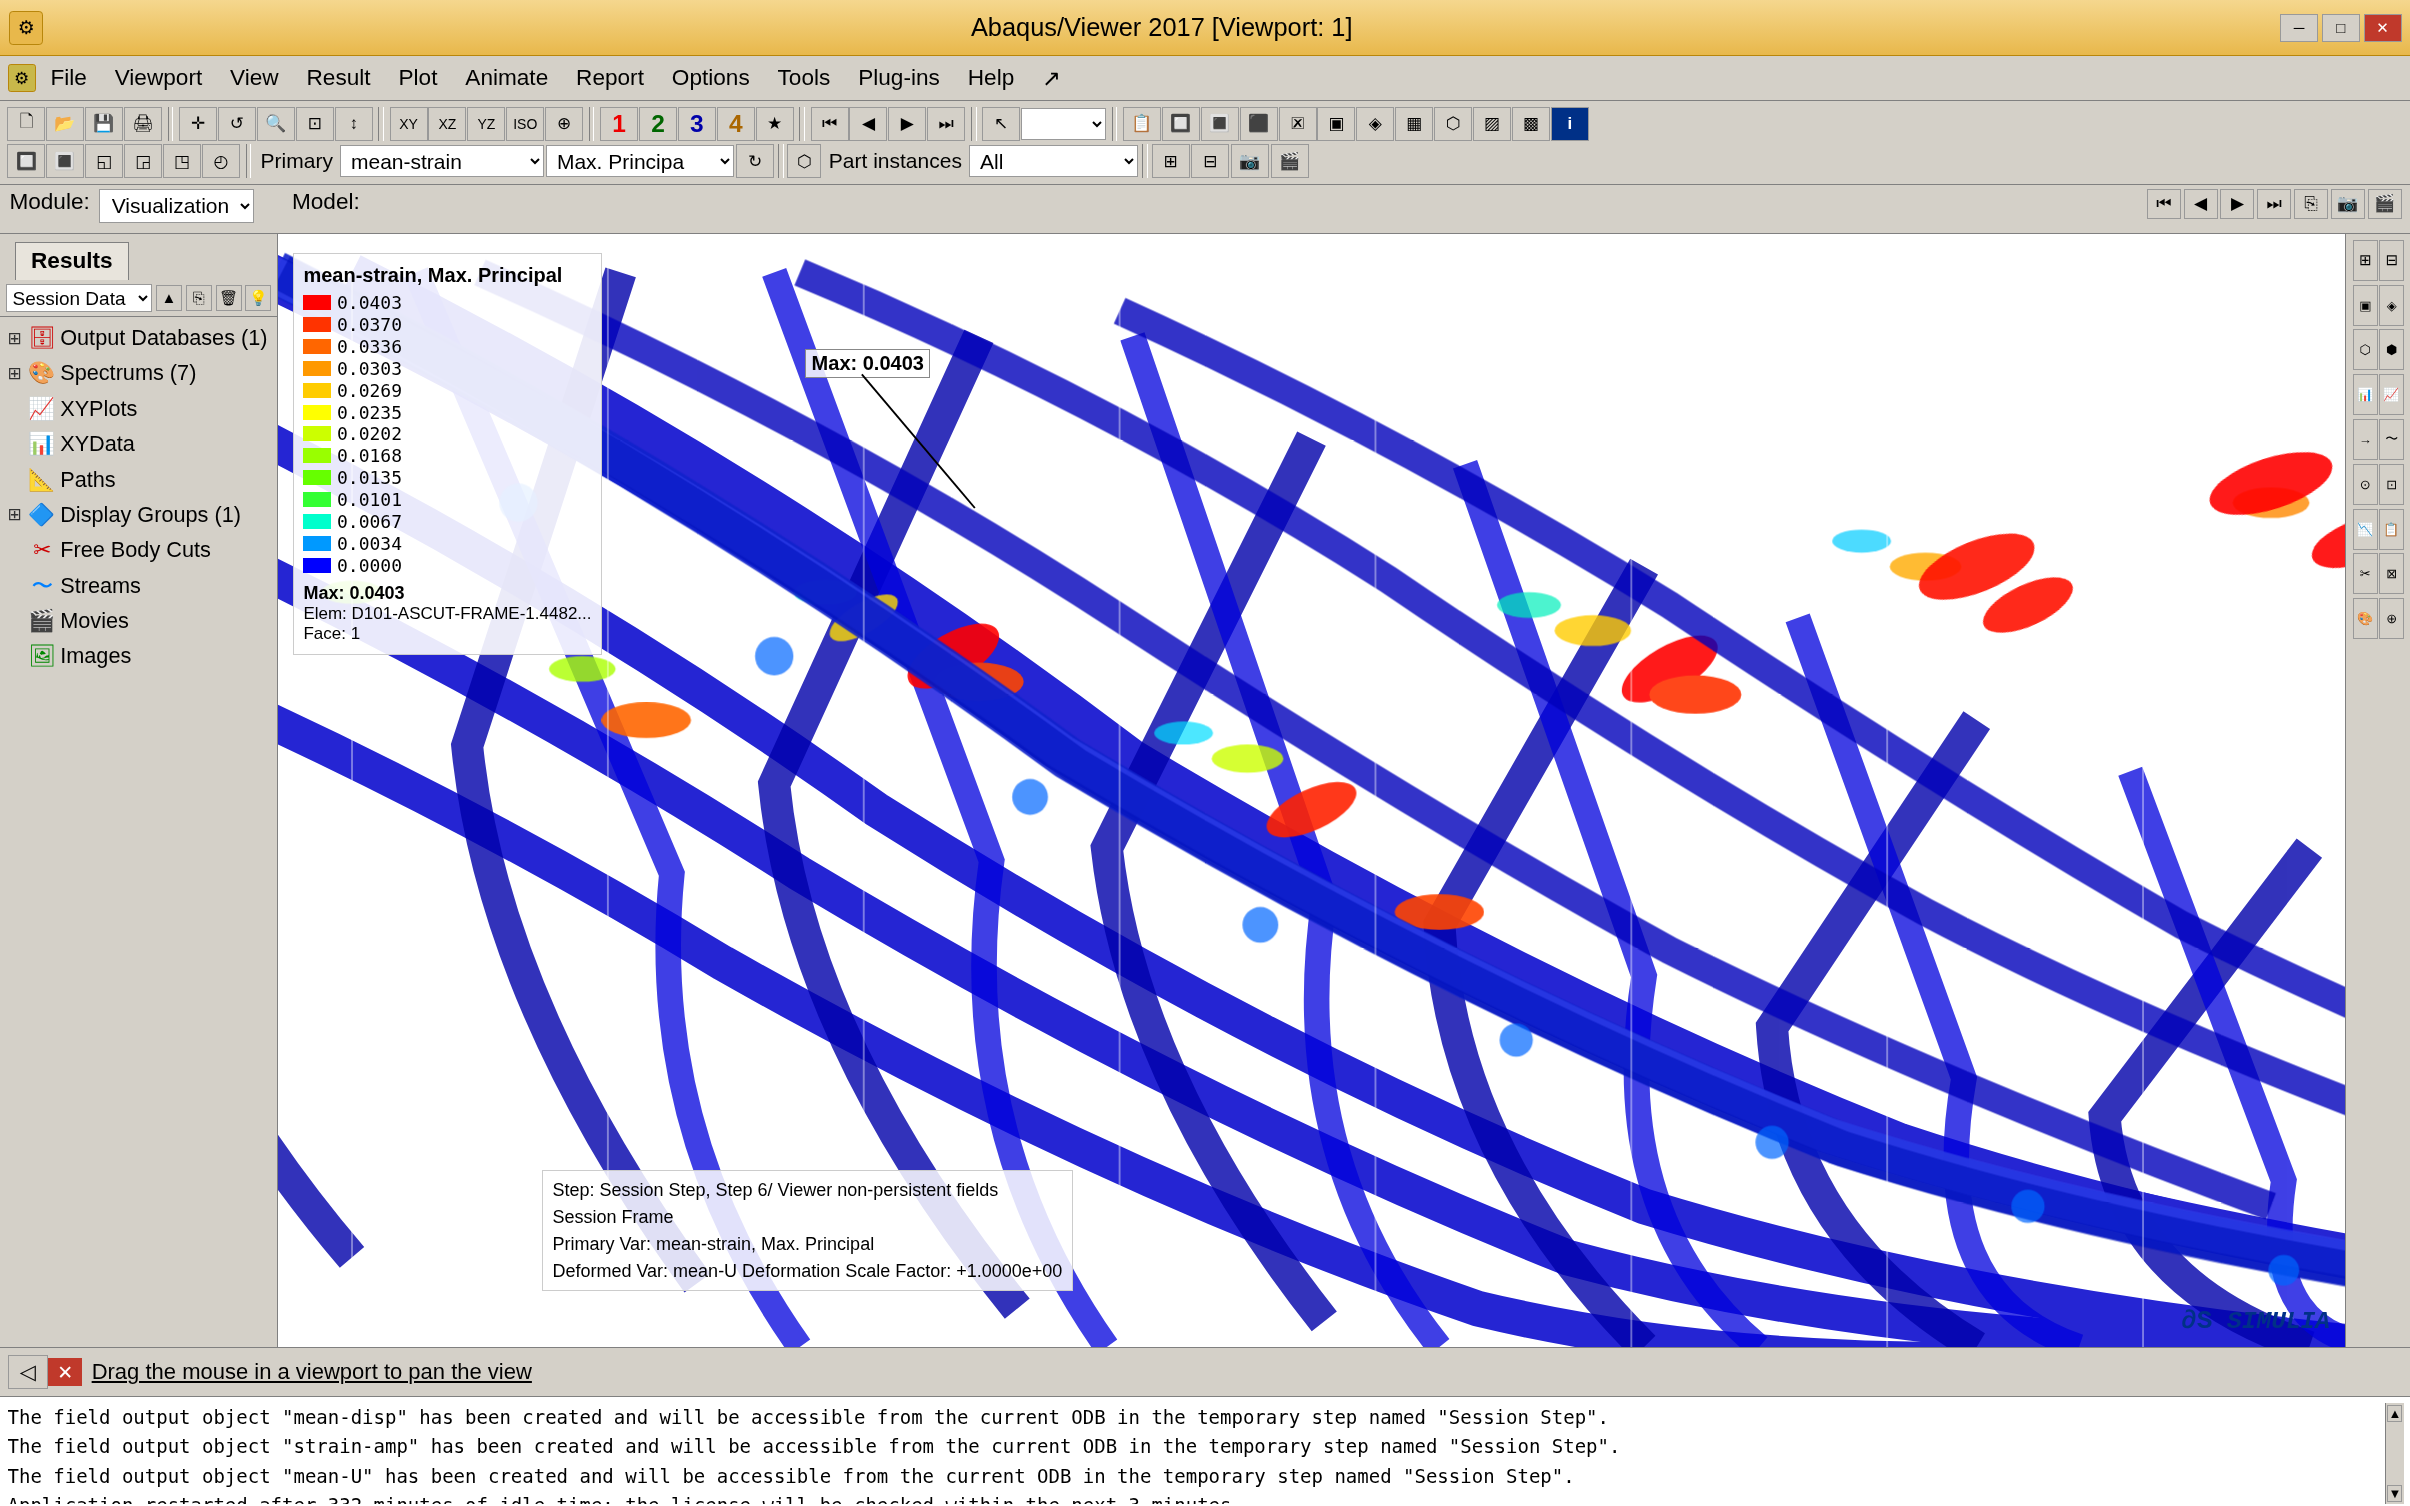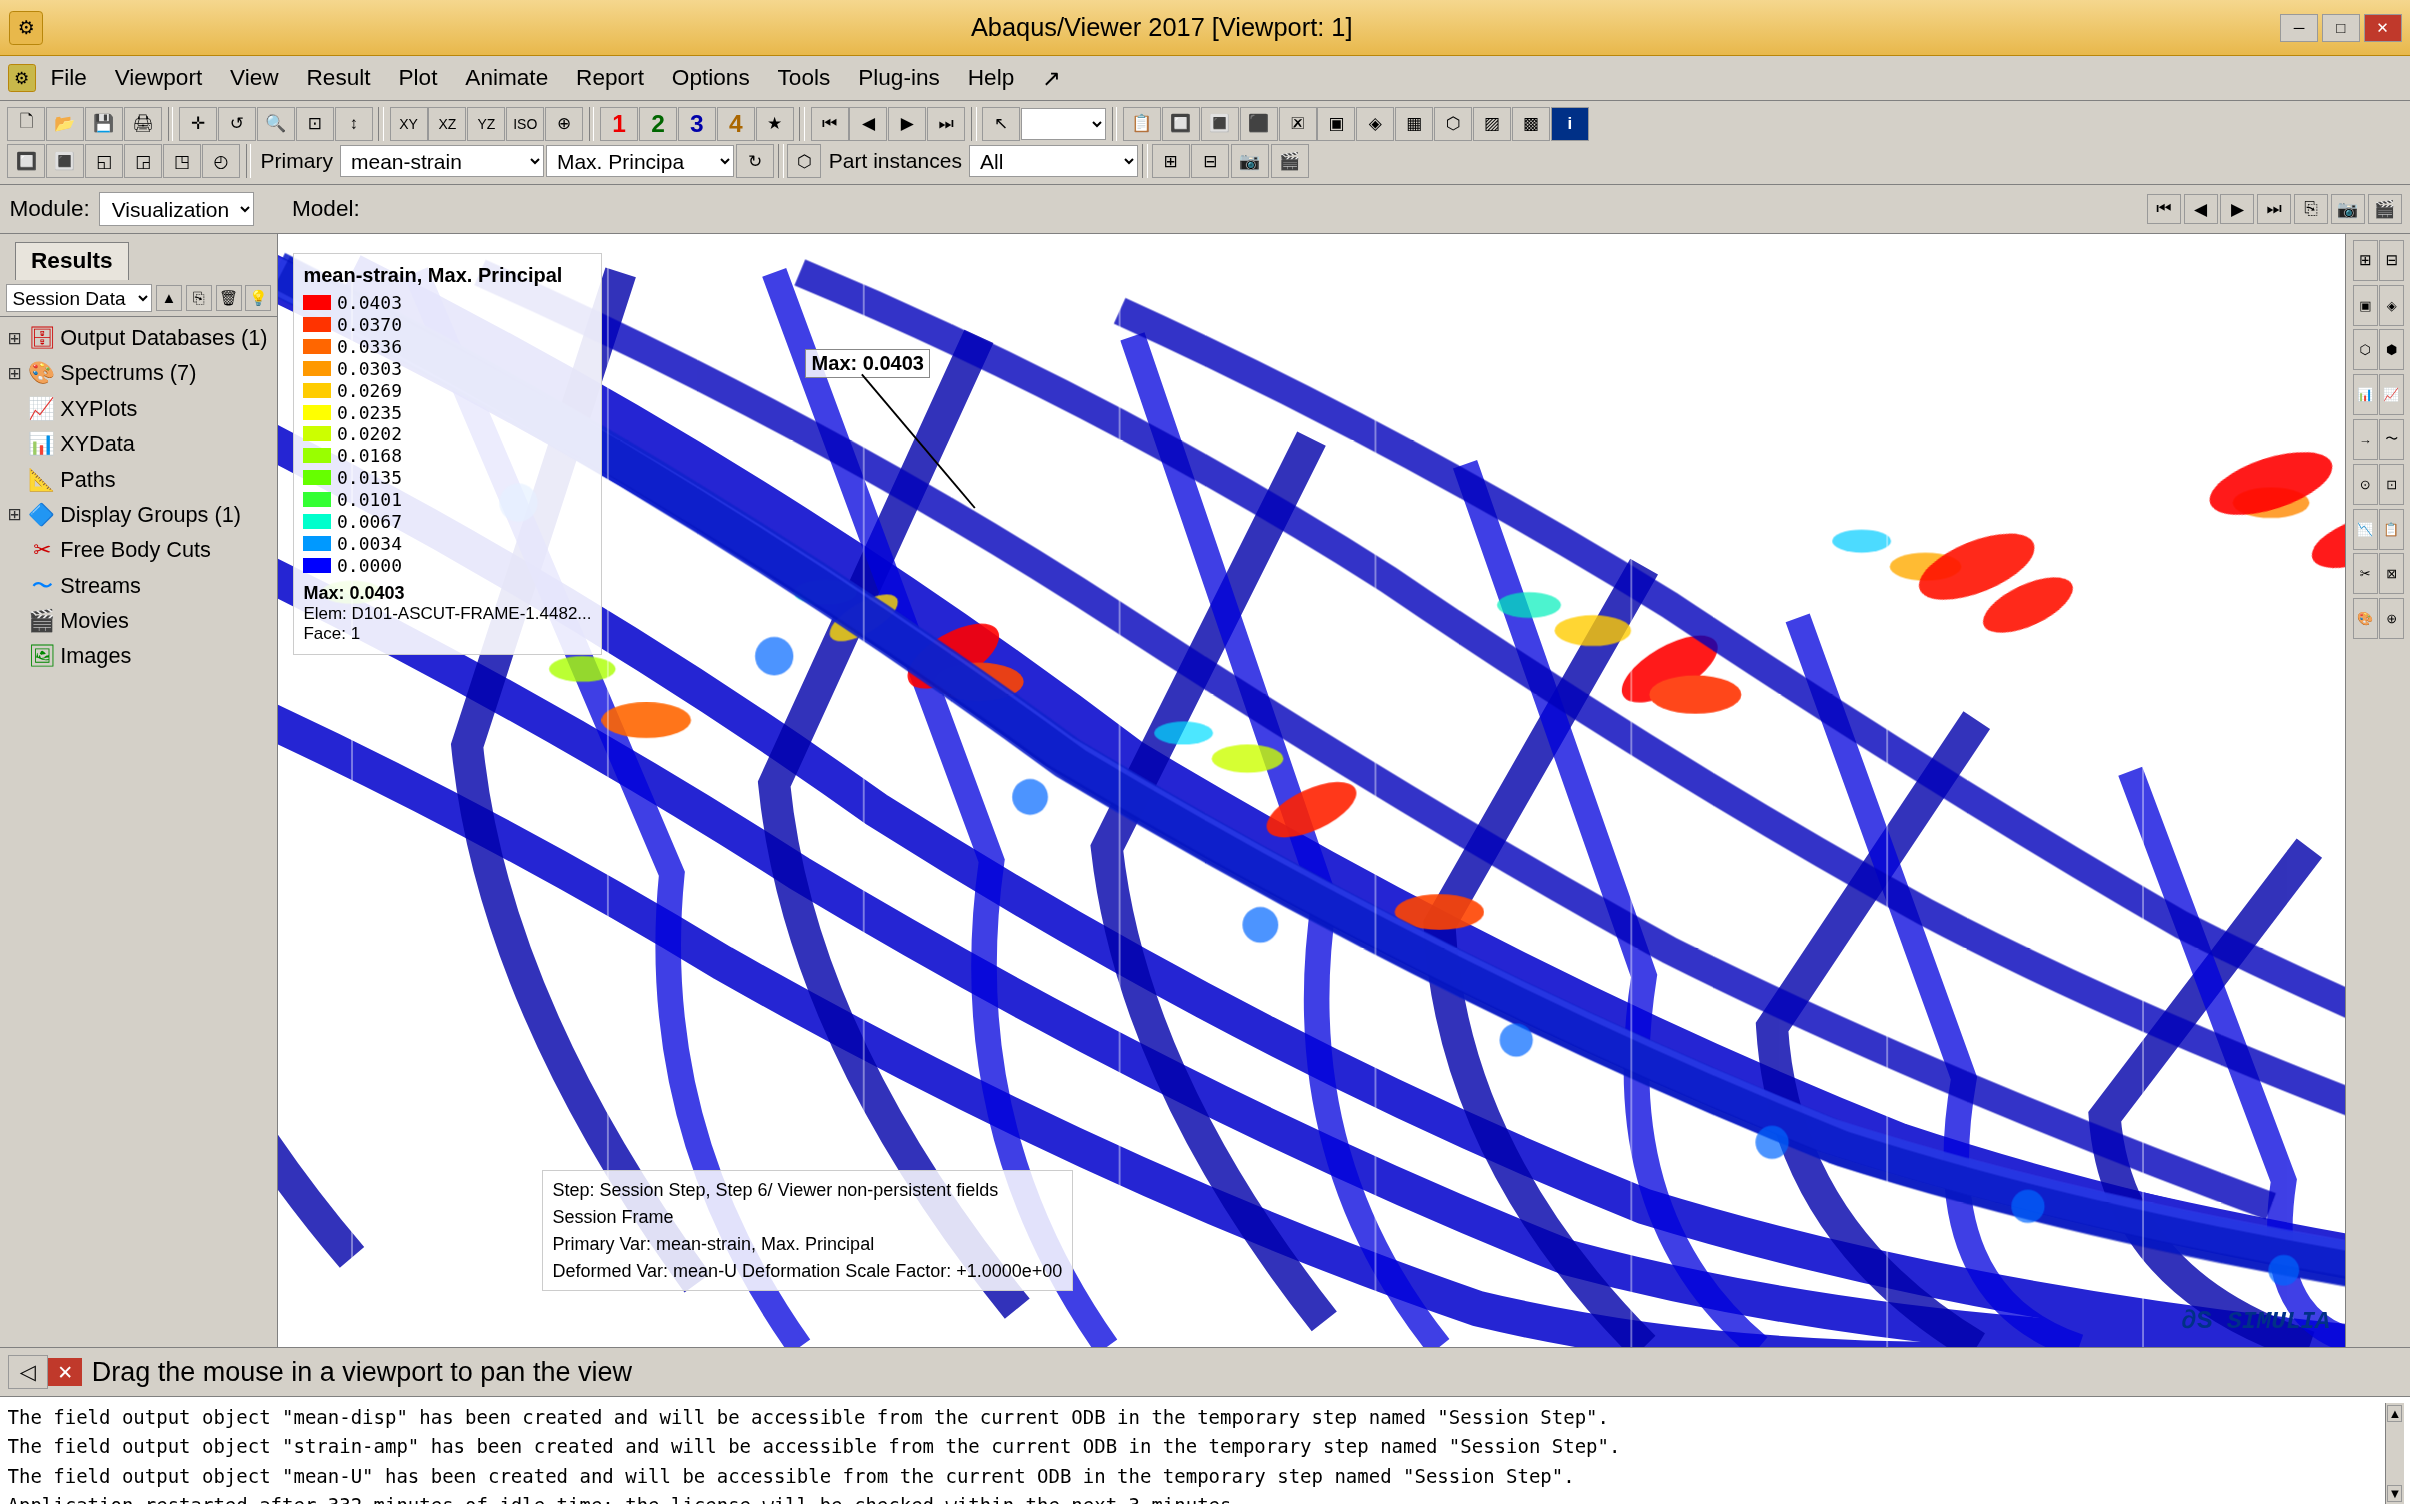--- a/index.html
+++ b/index.html
@@ -40,21 +40,21 @@
     .tb-separator { width: 5.6px; height: 34px; border-left: 0.9px solid #808080; border-right: 0.9px solid #fff; margin: 0 1.9px; }
     .tb-select {
       height: 32px; background: white; border: 0.9px solid #999;
       padding: 1.9px 5.6px; font-size: 21px; cursor: pointer;
     }
     .tb-label { font-size: 21px; padding: 0 5.6px; white-space: nowrap; }
 
     
     #module-bar {
       width: 100%; height: 49px; background: #d4d0c8;
-      display: flex; align-items: center; padding: 3.8px 9.4px; gap: 9.4px;
+      display: flex; align-items: flex-start; padding: 3.8px 9.4px; gap: 9.4px;
       border-bottom: 0.9px solid #808080;
     }
     .module-select { height: 34px; background: white; border: 0.9px solid #999; padding: 1.9px 7.5px; font-size: 21px; }
     .module-nav-btn { width: 34px; height: 30px; background: #d4d0c8; border: 0.9px solid #999; cursor: pointer; display: flex; align-items: center; justify-content: center; font-size: 17px; }
 
     
     #main-content {
       display: flex; width: 100%; height: calc(1507px - 56px - 45px - 75px - 49px - 113px - 56px);
     }
 
@@ -130,21 +130,21 @@
     }
     .rt-group { width: 100%; display: flex; gap: 1.9px; justify-content: center; }
 
     
     #status-bar-outer {
       width: 100%; background: #d4d0c8; border-top: 0.9px solid #808080;
       display: flex; align-items: center; padding: 3.8px 7.5px; height: 49px;
     }
     #pan-back-btn { padding: 3.8px 11.3px; font-size: 21px; cursor: pointer; background: #d4d0c8; border: 0.9px solid #999; }
     #pan-cancel-btn { width: 34px; height: 28px; background: #c0392b; color: white; border: none; cursor: pointer; font-size: 19px; display: flex; align-items: center; justify-content: center; }
-    #pan-status-text { font-size: 27px; margin-left: 9.4px; }
+    #pan-status-text { font-size: 22px; margin-left: 9.4px; text-decoration: underline; }
 
     
     #log-area {
       width: 100%; height: 113px; background: white; border-top: 1.9px solid #808080;
       overflow-y: auto; padding: 5.6px 7.5px; font-size: 19px; font-family: monospace;
       line-height: 1.55;
     }
     .log-line { white-space: nowrap; overflow: hidden; text-overflow: ellipsis; }
 
     

